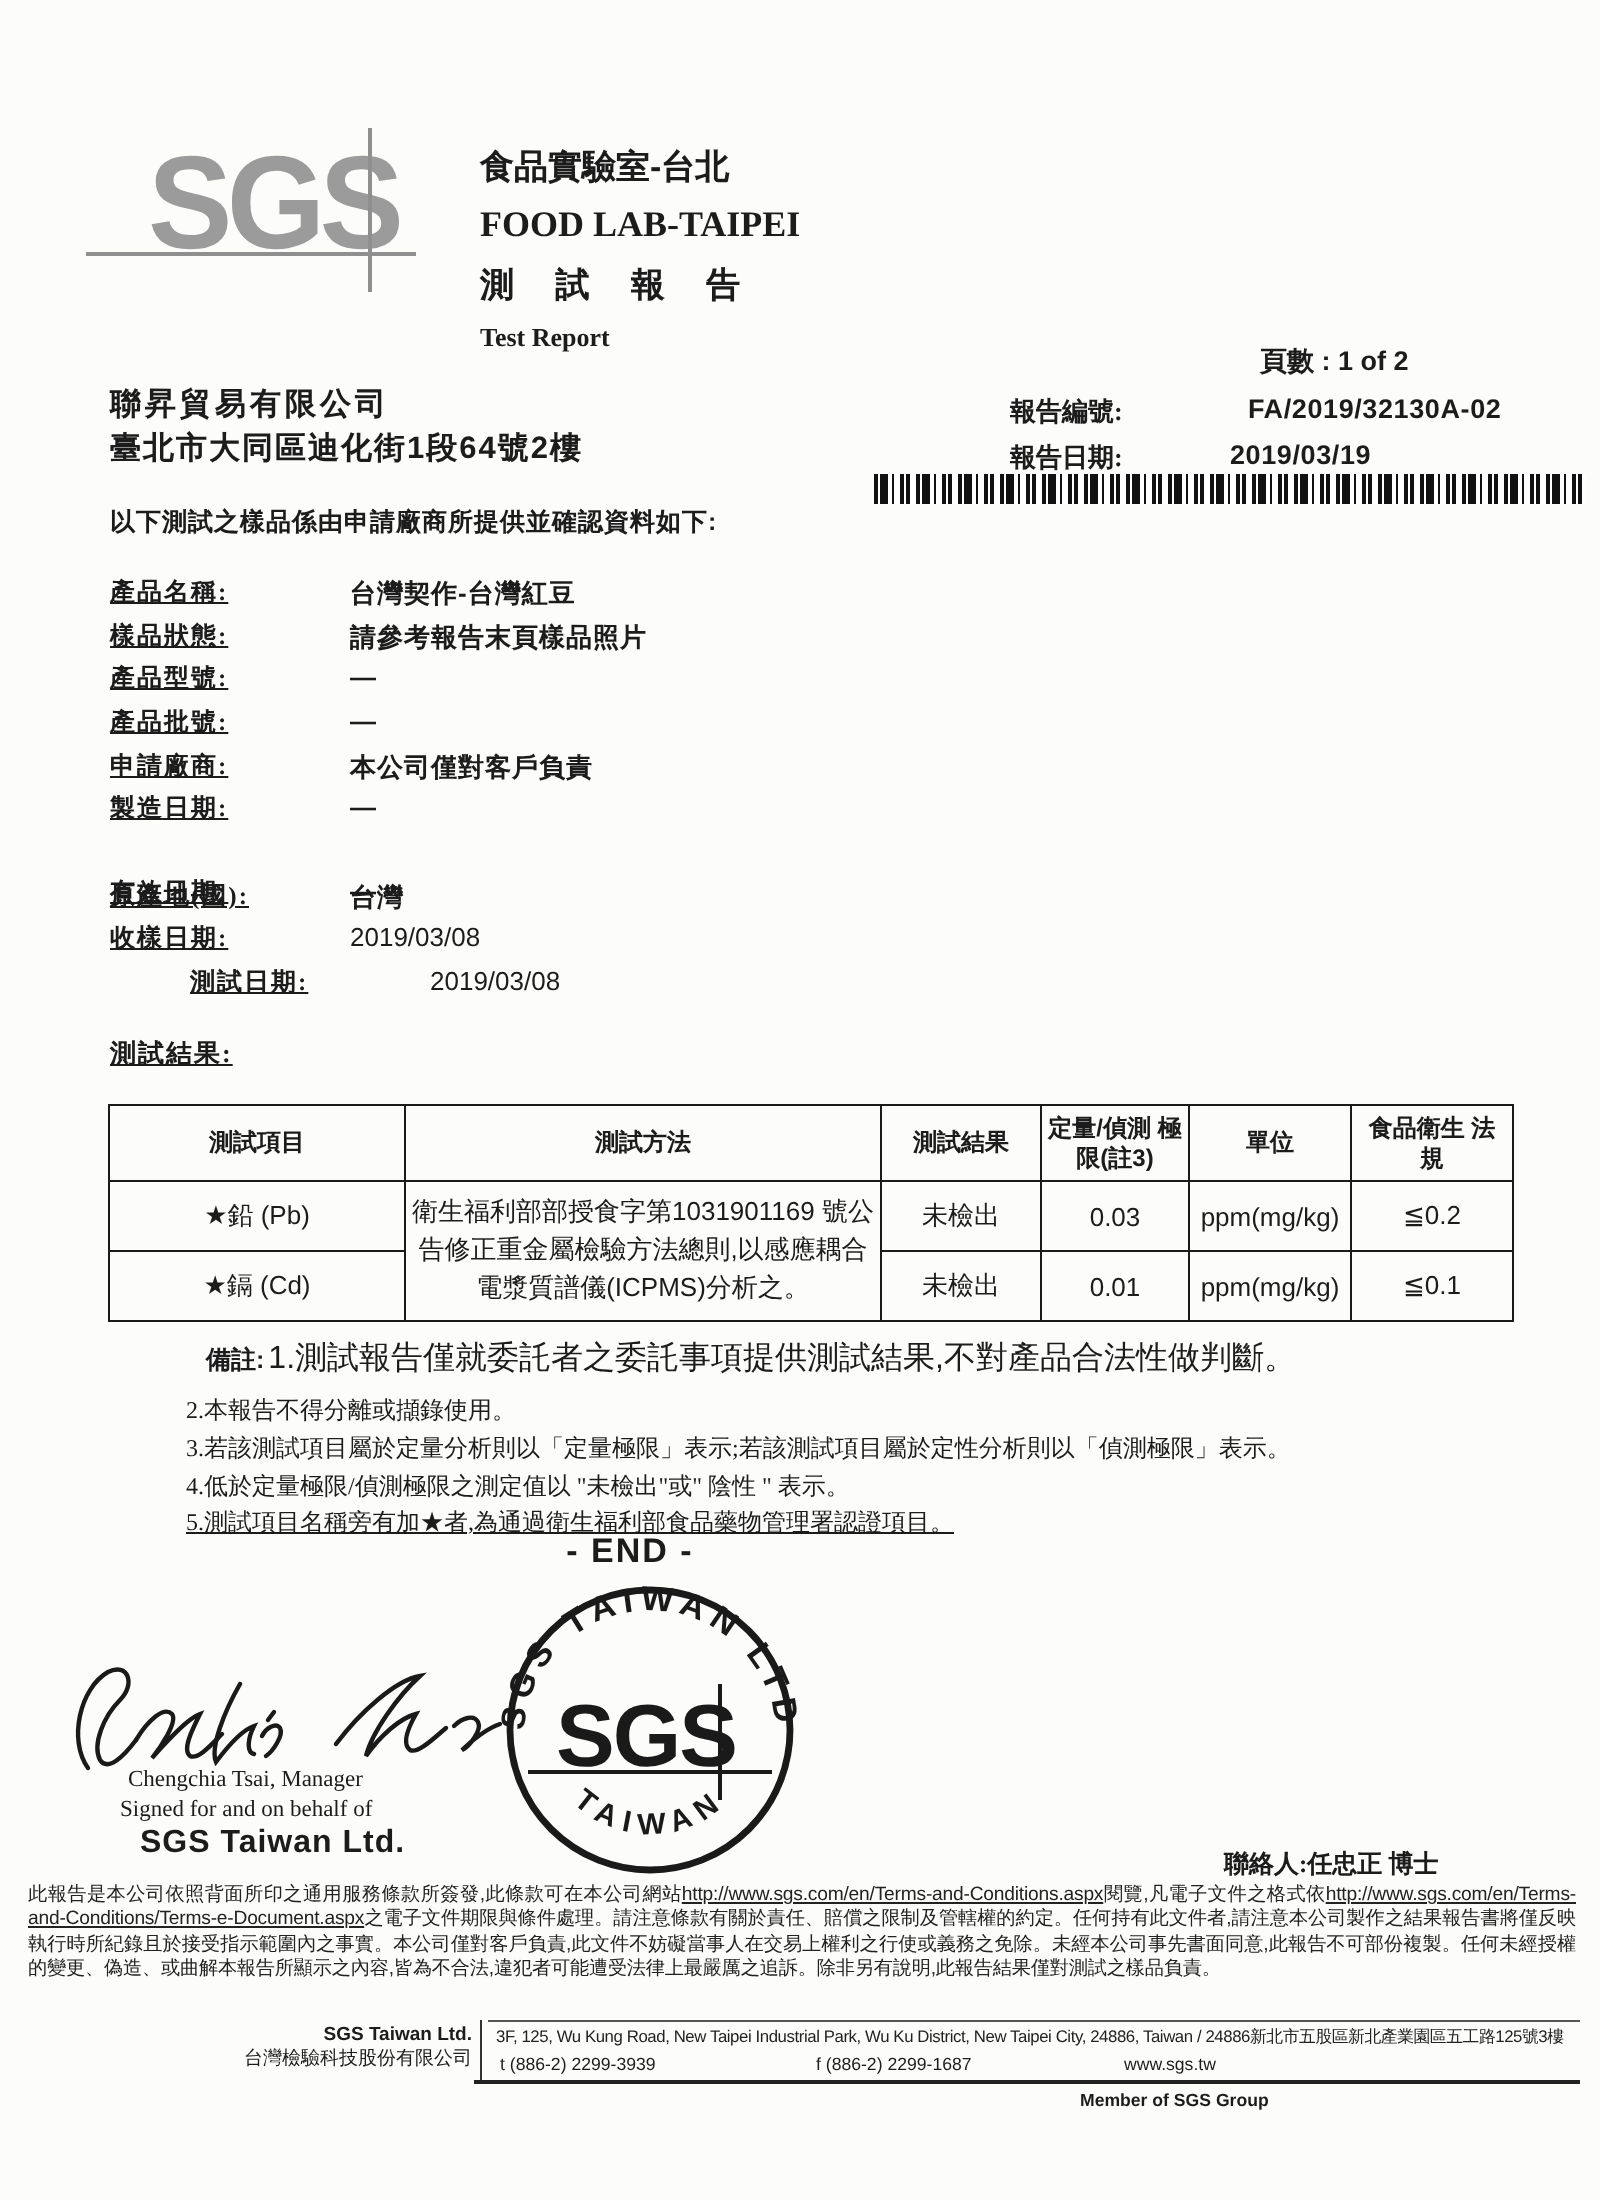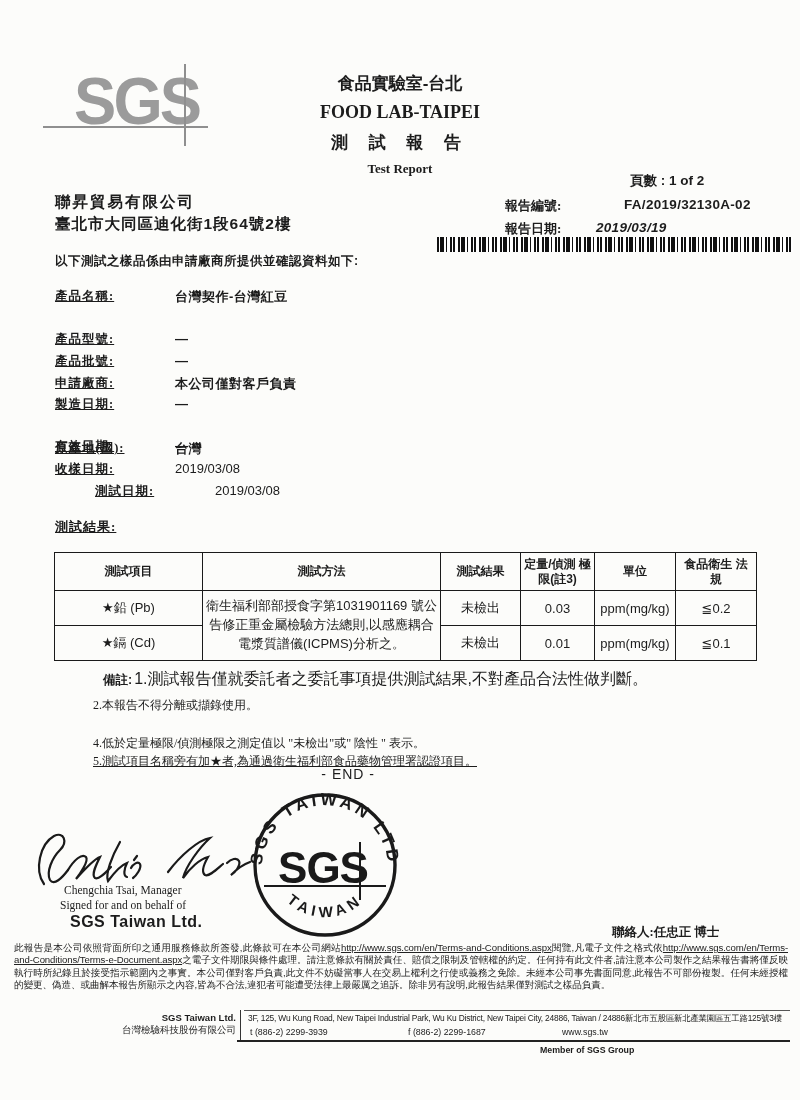--- a/index.html
+++ b/index.html
@@ -8,21 +8,21 @@
     background:#fcfcfa;color:#1c1c1c;overflow:hidden;
     font-family:"Liberation Sans","DejaVu Sans",sans-serif;
   }
   .abs{position:absolute;}
   
   .logo-text{left:74px;top:76px;font-size:66px;line-height:50px;font-weight:bold;
     color:#9b9b9b;letter-spacing:-3px;transform:scaleX(.96);transform-origin:left;}
   .logo-hline{left:43px;top:126px;width:165px;height:2px;background:#8f8f8f;}
   .logo-vline{left:184px;top:64px;width:2px;height:82px;background:#8f8f8f;}
   
-  .title-block{left:240px;top:72px;width:320px;text-align:center;}
+  .title-block{left:240px;top:72px;width:320px;text-align:left;}
   .t-zh1{font-size:17px;font-weight:bold;margin-bottom:7px;}
   .t-en1{font-size:18px;font-weight:bold;margin-bottom:8px;font-family:"Liberation Serif",serif;}
   .t-zh2{font-size:17px;font-weight:bold;letter-spacing:8px;margin-bottom:7px;}
   .t-en2{font-size:13px;font-weight:bold;font-family:"Liberation Serif",serif;}
   
   .page-label{left:630px;top:172px;font-size:13.5px;font-weight:bold;}
   .meta-label{font-size:13px;font-weight:bold;font-family:"Liberation Serif",serif;}
   .meta-value{font-size:13.5px;font-weight:600;letter-spacing:.3px;}
   .barcode{left:437px;top:237px;width:356px;height:15px;
     background:repeating-linear-gradient(90deg,
@@ -48,22 +48,22 @@
     text-align:center;padding:2px 3px;}
   table.res th{height:33px;font-size:12px;font-weight:600;line-height:1.25;}
   table.res td{font-size:13px;}
   td.item-cell{text-align:left;padding-left:8px;height:30px;}
   td.method-cell{text-align:left;font-size:12px;line-height:1.45;padding:3px 7px;}
   td.unit-cell{font-size:11.5px;}
   
   .note1{left:55px;top:669px;width:740px;font-size:16px;}
   .note-label{font-size:12.5px;font-family:Liberation Sans, sans-serif;font-weight:bold;margin-right:2px;margin-left:48px;}
   .noterow{left:93px;width:700px;font-size:12px;font-family:"Liberation Serif",serif;}
-  .end-mark{left:255px;top:766px;width:120px;text-align:right;
-    font-size:14px;font-weight:normal;letter-spacing:1px;}
+  .end-mark{left:255px;top:766px;width:120px;text-align:center;
+    font-size:17px;font-weight:bold;letter-spacing:1px;}
   
   .sig-svg{left:28px;top:826px;}
   .sig-name{left:64px;top:884px;font-size:11.5px;font-family:"Liberation Serif",serif;}
   .sig-behalf{left:60px;top:899px;font-size:11.5px;font-family:"Liberation Serif",serif;}
   .sig-company{left:70px;top:913px;font-size:16px;font-weight:bold;letter-spacing:.5px;}
   .stamp-svg{left:250px;top:790px;}
   .contact{left:612px;top:924px;font-size:12.5px;font-family:"Liberation Serif",serif;font-weight:bold;}
   
   .legal{left:14px;top:942px;width:774px;font-size:9.6px;line-height:12.4px;
     text-align:justify;letter-spacing:-.1px;color:#222;}
@@ -94,30 +94,34 @@
     <div class="t-zh1">食品實驗室-台北</div>
     <div class="t-en1">FOOD LAB-TAIPEI</div>
     <div class="t-zh2">測 試 報 告</div>
     <div class="t-en2">Test Report</div>
   </div>
 
   <div class="abs page-label">頁數 : 1 of 2</div>
   <div class="abs meta-label" style="left:505px;top:197px;">報告編號:</div>
   <div class="abs meta-value" style="left:595px;top:197px;padding-left:29px;">FA/2019/32130A-02</div>
   <div class="abs meta-label" style="left:505px;top:220px;">報告日期:</div>
-  <div class="abs meta-value" style="left:596px;top:220px;font-style:italic;">2019/03/19</div>
+  <div class="abs meta-value" style="left:615px;top:220px;">2019/03/19</div>
   <div class="abs barcode"></div>
 
   <div class="abs app-name">聯昇貿易有限公司</div>
   <div class="abs app-addr">臺北市大同區迪化街1段64號2樓</div>
   <div class="abs intro">以下測試之樣品係由申請廠商所提供並確認資料如下:</div>
 
   <div class="abs frow" style="top:288px;">
     <span class="flabel">產品名稱:</span>
     <span class="fvalue fv-em">台灣契作-台灣紅豆</span>
+  </div>
+  <div class="abs frow" style="top:310px;">
+    <span class="flabel">樣品狀態:</span>
+    <span class="fvalue fv-em">請參考報告末頁樣品照片</span>
   </div>
   <div class="abs frow" style="top:331px;">
     <span class="flabel">產品型號:</span>
     <span class="fvalue fv-em">—</span>
   </div>
   <div class="abs frow" style="top:353px;">
     <span class="flabel">產品批號:</span>
     <span class="fvalue fv-em">—</span>
   </div>
   <div class="abs frow" style="top:375px;">
@@ -182,20 +186,23 @@
     </tr>
   </tbody>
     </table>
 
   <div class="abs note1">
     <span class="note-label">備註:</span><span>1.</span><span>測試報告僅就委託者之委託事項提供測試結果,不對產品合法性做判斷。</span>
   </div>
   <div class="abs noterow" style="top:697px;">
     <span>2.</span><span>本報告不得分離或擷錄使用。</span>
   </div>
+  <div class="abs noterow" style="top:716px;">
+    <span>3.</span><span>若該測試項目屬於定量分析則以「定量極限」表示;若該測試項目屬於定性分析則以「偵測極限」表示。</span>
+  </div>
   <div class="abs noterow" style="top:735px;">
     <span>4.</span><span>低於定量極限/偵測極限之測定值以 "未檢出"或" 陰性 " 表示。</span>
   </div>
   <div class="abs noterow" style="top:753px;text-decoration:underline;">
     <span>5.</span><span>測試項目名稱旁有加★者,為通過衛生福利部食品藥物管理署認證項目。</span>
   </div>
   <div class="abs end-mark">- END -</div>
 
   <svg class="abs sig-svg" width="240" height="72" viewBox="0 0 240 72">
     <g fill="none" stroke="#1a1a1a" stroke-width="2.2" stroke-linecap="round">

